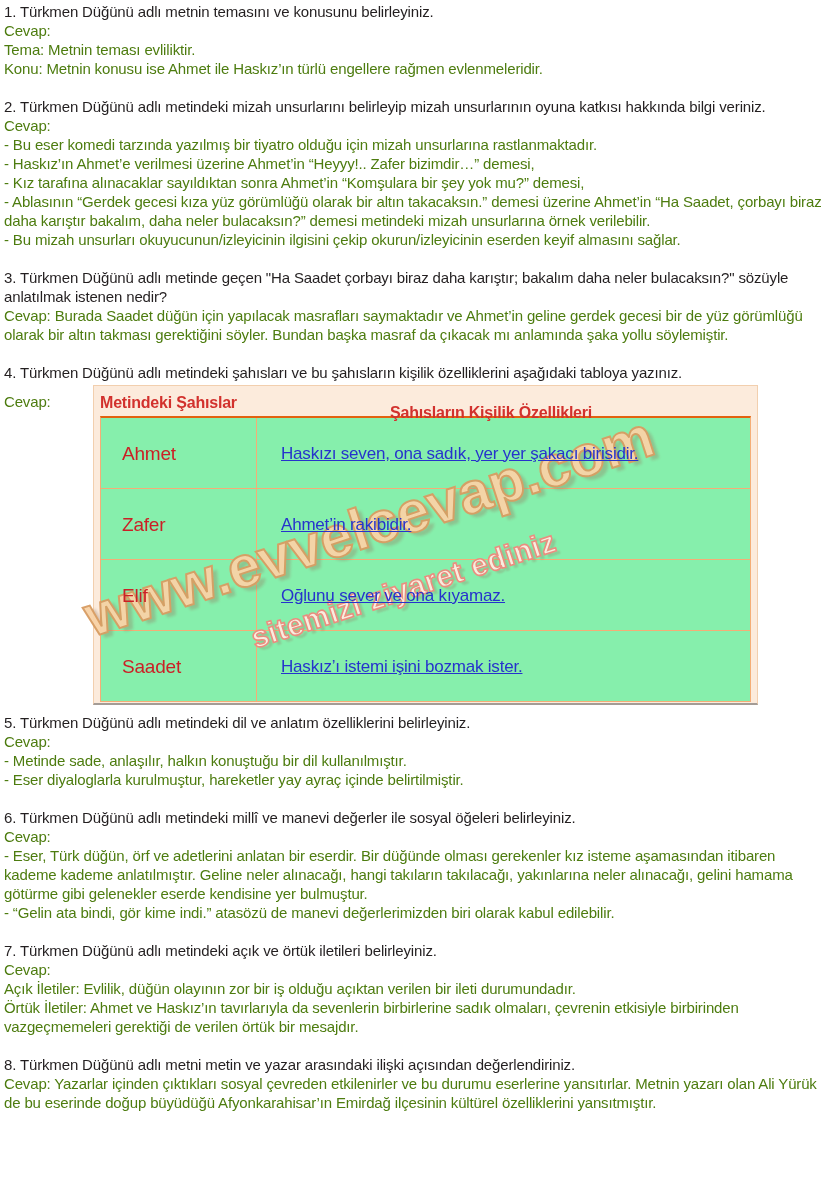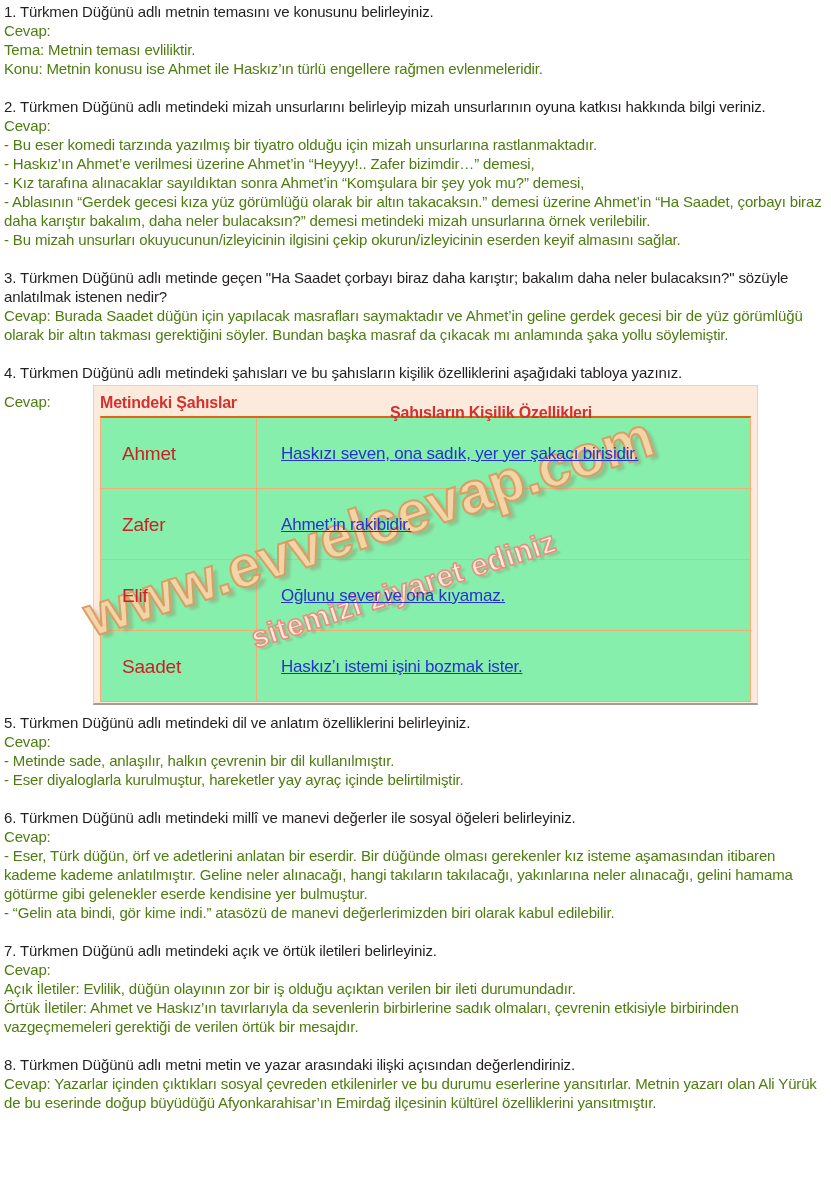--- a/index.html
+++ b/index.html
@@ -143,21 +143,21 @@
 
         <div class="wm wm1">www.evvelcevap.com</div>
         <div class="wm wm2">sitemizi ziyaret ediniz</div>
       </div>
     </div>
   </section>
 
   <section>
     <p>5. Türkmen Düğünü adlı metindeki dil ve anlatım özelliklerini belirleyiniz.</p>
     <p class="red">Cevap:</p>
-    <p class="red">- Metinde sade, anlaşılır, halkın çevrenin bir dil kullanılmıştır.</p>
+    <p class="red">- Metinde sade, anlaşılır, halkın konuştuğu bir dil kullanılmıştır.</p>
     <p class="red">- Eser diyaloglarla kurulmuştur, hareketler yay ayraç içinde belirtilmiştir.</p>
   </section>
 
   <section>
     <p>6. Türkmen Düğünü adlı metindeki millî ve manevi değerler ile sosyal öğeleri belirleyiniz.</p>
     <p class="red">Cevap:</p>
     <p class="red">- Eser, Türk düğün, örf ve adetlerini anlatan bir eserdir. Bir düğünde olması gerekenler kız isteme aşamasından itibaren kademe kademe anlatılmıştır. Geline neler alınacağı, hangi takıların takılacağı, yakınlarına neler alınacağı, gelini hamama götürme gibi gelenekler eserde kendisine yer bulmuştur.</p>
     <p class="red">- “Gelin ata bindi, gör kime indi.” atasözü de manevi değerlerimizden biri olarak kabul edilebilir.</p>
   </section>
 

